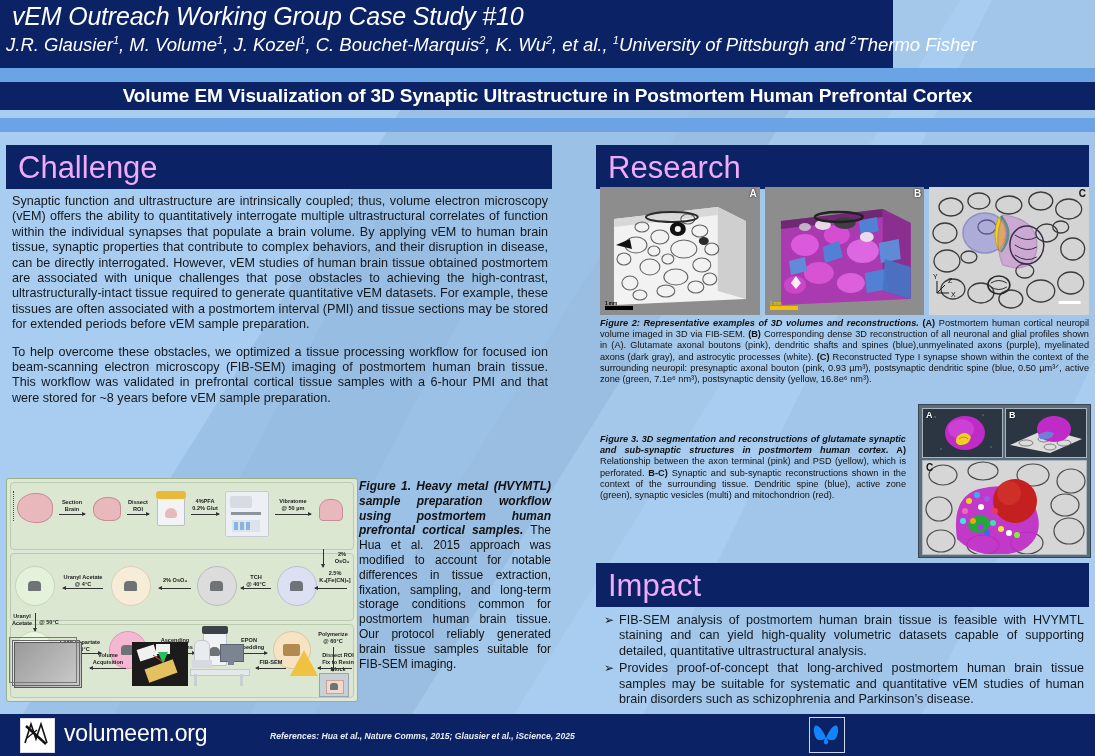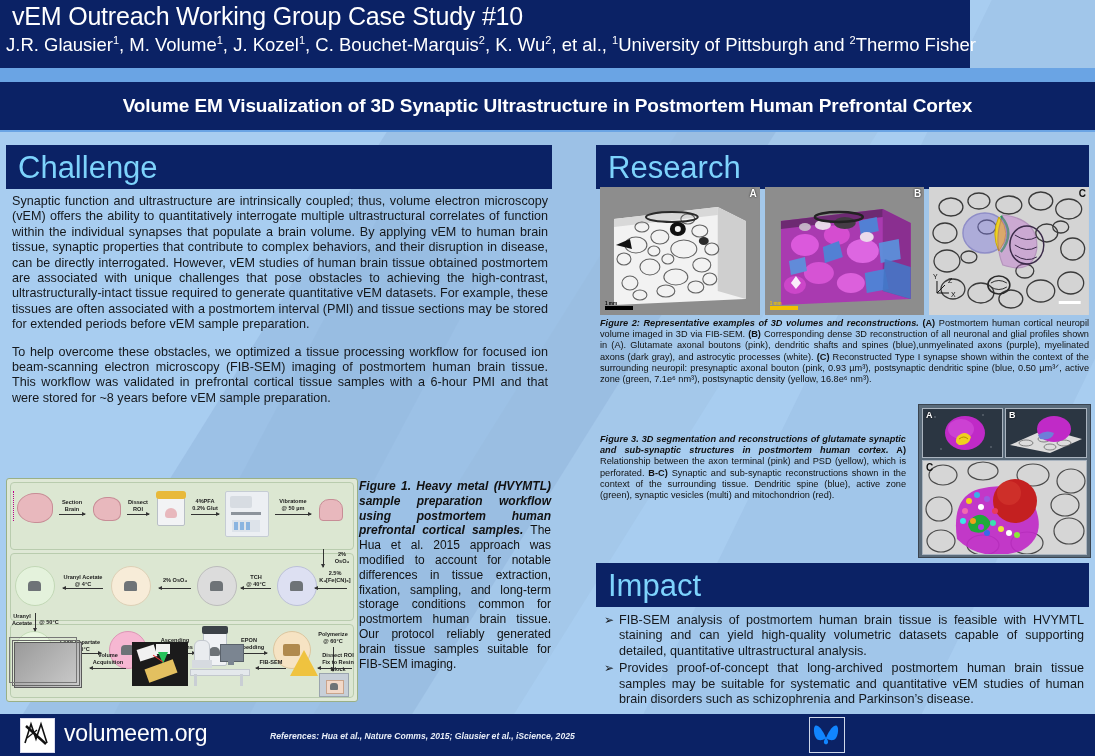--- a/index.html
+++ b/index.html
@@ -17,42 +17,43 @@
   
   .bg-bands{position:absolute;inset:0;overflow:hidden;pointer-events:none;}
   .bg-bands i{position:absolute;display:block;background:rgba(120,150,190,.30);}
   .b1{width:330px;height:1400px;left:330px;top:-430px;transform:rotate(32deg);background:rgba(125,158,200,.26)!important;}
   .b2{width:170px;height:1400px;left:600px;top:-420px;transform:rotate(32deg);background:rgba(150,180,215,.22)!important;}
   .b3{width:250px;height:1200px;left:840px;top:-260px;transform:rotate(26deg);background:rgba(135,168,208,.20)!important;}
   .b4{width:120px;height:1000px;left:140px;top:180px;transform:rotate(28deg);background:rgba(140,172,210,.18)!important;}
 
   
   .top-header{
-    position:absolute;left:0;top:0;width:970px;height:68px;
+    position:absolute;left:0;top:0;width:893px;height:68px;
     background:#0b2265;color:#ffffff;
     z-index:5;
+    font-style:italic;
   }
   .hdr-row1{position:absolute;left:8px;top:2px;right:8px;height:32px;}
   .case-study{position:absolute;left:4px;top:0;font-size:25px;font-weight:400;letter-spacing:-.2px;white-space:nowrap;}
   .doi{position:absolute;right:4px;top:1px;font-size:24px;font-weight:400;white-space:nowrap;}
   .authors{position:absolute;left:6px;top:34px;font-size:18.5px;font-weight:400;white-space:nowrap;}
   .authors sup{font-size:11px;}
 
   
   .strip-gap{position:absolute;left:0;width:1095px;height:14px;background:#6aa4e4;z-index:4;}
   .title-bar{
-    position:absolute;left:0;top:82px;width:1095px;height:48px;
+    position:absolute;left:0;top:82px;width:1095px;height:28px;
     background:#0b2265;color:#fff;z-index:5;
     display:flex;align-items:center;justify-content:center;
   }
   .title-bar span{font-size:19px;font-weight:bold;letter-spacing:-.1px;white-space:nowrap;}
 
   
   .sec-head{
-    position:absolute;background:#0b2265;color:#7dd3fc;
+    position:absolute;background:#0b2265;color:#f0abfc;
     display:flex;align-items:center;z-index:3;
   }
   .sec-head span{font-size:31px;font-weight:400;padding-left:12px;line-height:1;}
 
   
   .body-text{
     position:absolute;z-index:3;color:#15181c;
     font-size:12.6px;line-height:15.4px;text-align:justify;
   }
   .body-text p{margin:0 0 12px 0;}

